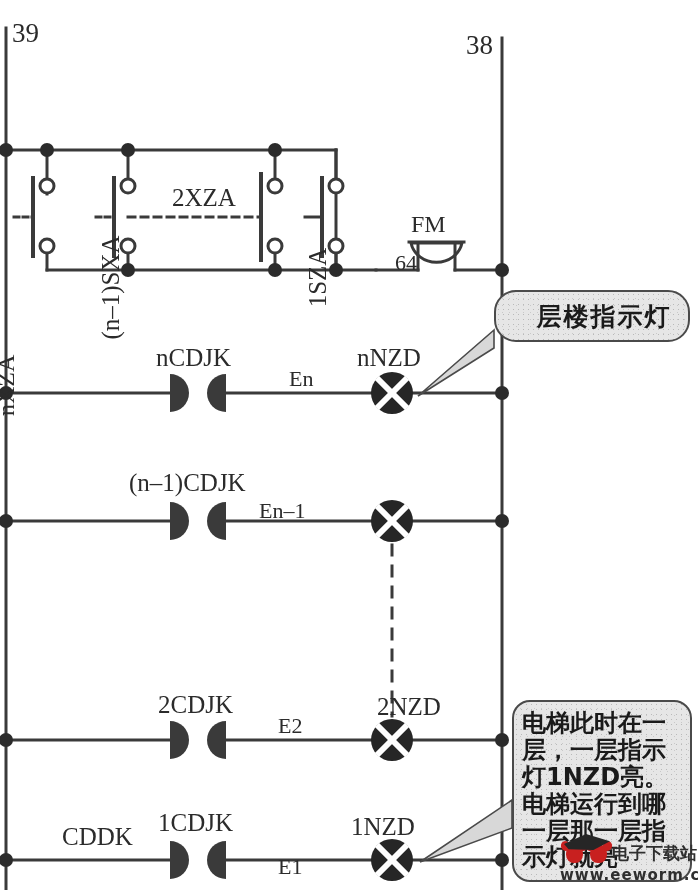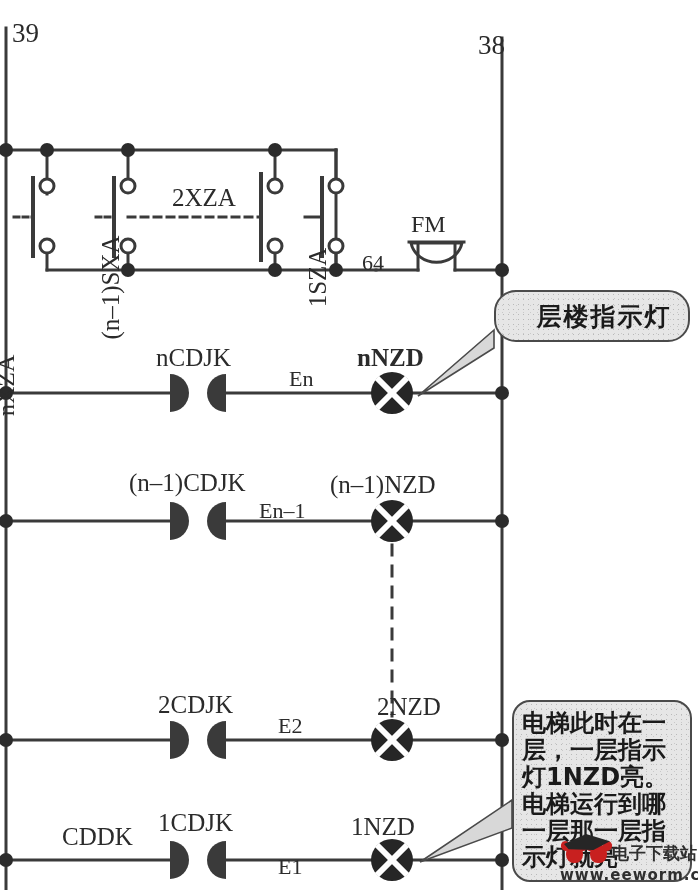--- a/index.html
+++ b/index.html
@@ -269,38 +269,37 @@
       <circle cx="502" cy="860" r="7"></circle>
     </g>
 
     <g fill="#d8d8d8" stroke="#4a4a4a" stroke-width="1.6">
       <polygon points="494,330 418,396 494,348"></polygon>
       <polygon points="512,800 420,862 512,828"></polygon>
     </g>
   </svg>
 
   <div class="lbl lbl-rail" style="left:12px; top:20px;">39</div>
-  <div class="lbl lbl-rail" style="left:466px; top:32px;margin-left:12px;">38</div>
+  <div class="lbl lbl-rail" style="left:466px; top:32px;">38</div>
 
   <div class="lbl lbl-dev rot90" style="left:58px; top:275px;">(n–1)SXA</div>
   <div class="lbl lbl-dev" style="left:172px; top:185px;">2XZA</div>
   <div class="lbl lbl-dev rot90" style="left:288px; top:265px;">1SZA</div>
 
   <div class="lbl lbl-fm" style="left:411px; top:212px;">FM</div>
-  <div class="lbl lbl-wire" style="left:362px; top:252px;">64</div>
+  <div class="lbl lbl-wire" style="left:395px; top:252px;">64</div>
 
   <div class="lbl lbl-vert rot90" style="left:18px; top:392px;">nXZA</div>
 
   <div class="lbl lbl-dev" style="left:156px; top:345px;">nCDJK</div>
   <div class="lbl lbl-wire" style="left:289px; top:368px;">En</div>
-  <div class="lbl lbl-dev" style="left:357px; top:345px;font-weight:bold;">nNZD</div>
+  <div class="lbl lbl-dev" style="left:357px; top:345px;">nNZD</div>
 
   <div class="lbl lbl-dev" style="left:129px; top:470px;text-align:center;">(n–1)CDJK</div>
   <div class="lbl lbl-wire" style="left:259px; top:500px;">En–1</div>
-  <div class="lbl lbl-dev" style="left:330px; top:472px;">(n–1)NZD</div>
 
   <div class="lbl lbl-dev" style="left:158px; top:692px;">2CDJK</div>
   <div class="lbl lbl-wire" style="left:278px; top:715px;">E2</div>
   <div class="lbl lbl-dev" style="left:377px; top:694px;">2NZD</div>
 
   <div class="lbl lbl-dev" style="left:62px; top:824px;">CDDK</div>
   <div class="lbl lbl-dev" style="left:158px; top:810px;">1CDJK</div>
   <div class="lbl lbl-wire" style="left:278px; top:832px;margin-top:24px;">E1</div>
   <div class="lbl lbl-dev" style="left:351px; top:814px;">1NZD</div>
 

